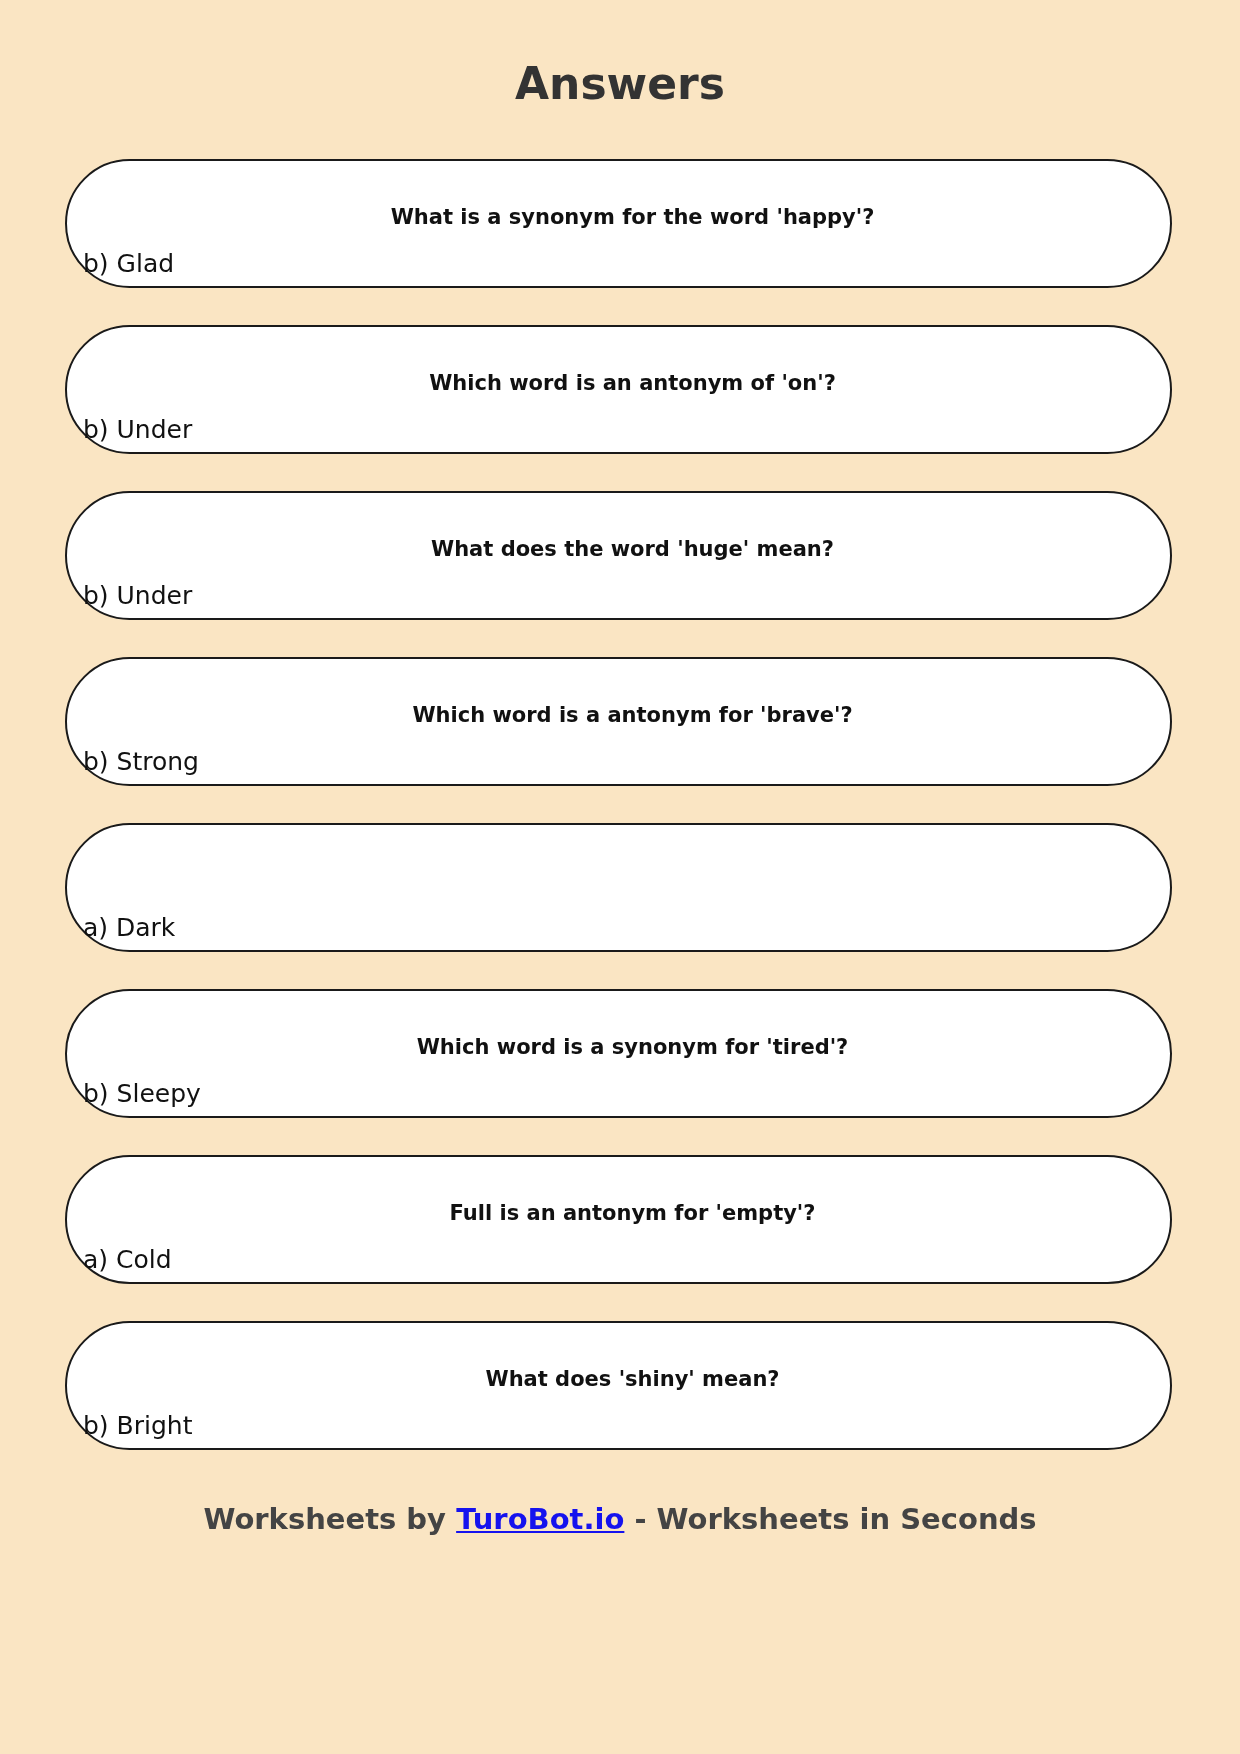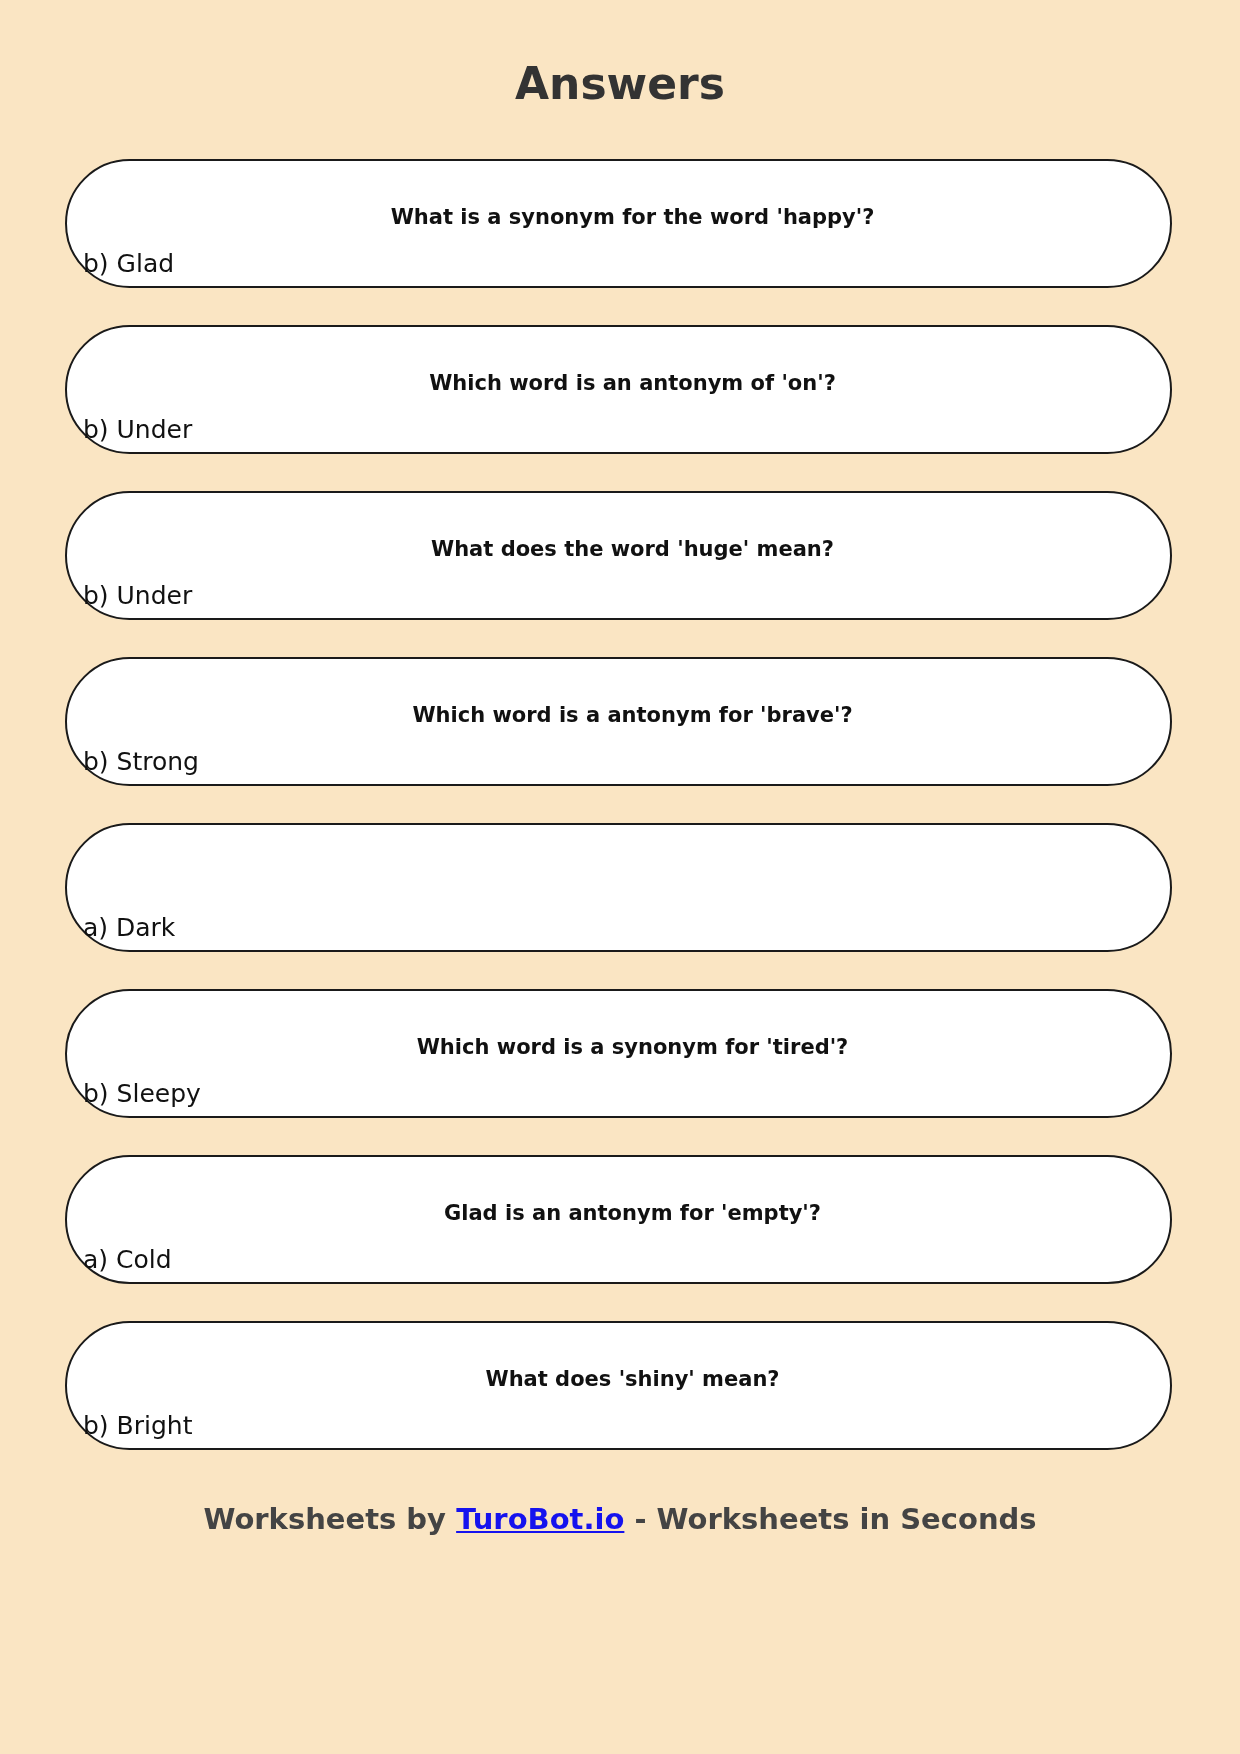--- a/index.html
+++ b/index.html
@@ -108,21 +108,21 @@
     <div class="card">
       <div class="answer">a) Dark</div>
     </div>
 
     <div class="card">
       <div class="question">Which word is a synonym for 'tired'?</div>
       <div class="answer">b) Sleepy</div>
     </div>
 
     <div class="card">
-      <div class="question">Glad is an antonym for 'empty'?</div>
+      <div class="question">Full is an antonym for 'empty'?</div>
       <div class="answer">a) Cold</div>
     </div>
 
     <div class="card">
       <div class="question">What does 'shiny' mean?</div>
       <div class="answer">b) Bright</div>
     </div>
   </div>
 
   <div class="footer"><span>Worksheets by </span><a href="#" class="footer-link">TuroBot.io</a><span> - Worksheets in Seconds</span></div>

